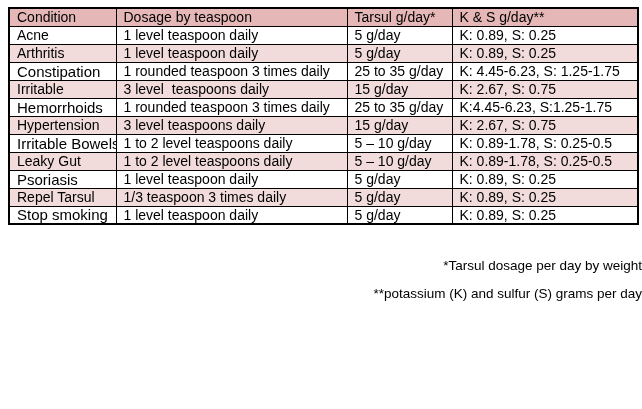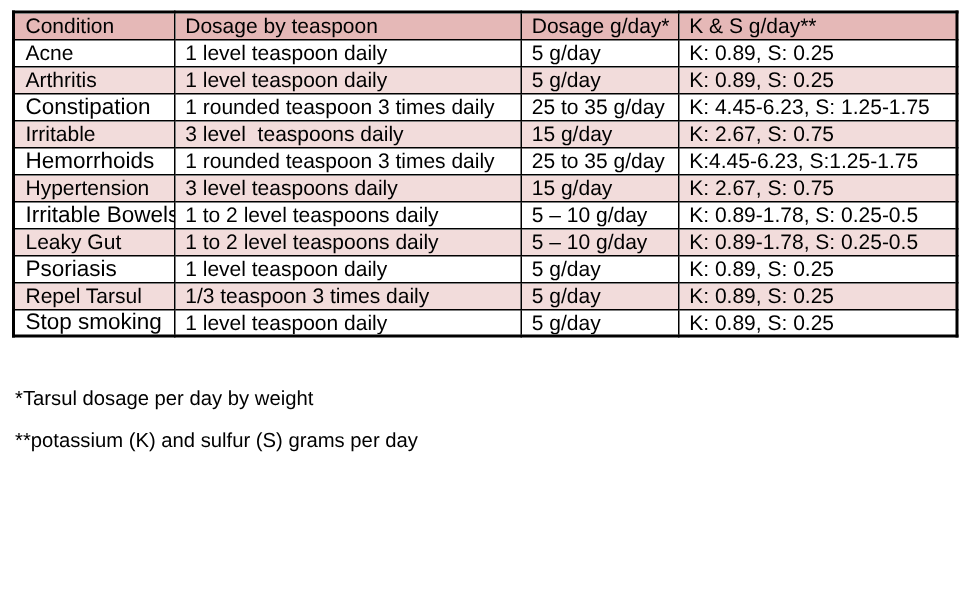--- a/index.html
+++ b/index.html
@@ -45,20 +45,21 @@
   .dosage-table tbody tr:nth-child(even) {
     background: var(--band-bg, #f2dcdb);
   }
   
   .dosage-table tbody tr:nth-child(2n+3) td:first-child {
     font-size: 15px;
   }
   .footnotes {
     margin: 34px 0 0 10px;
     font-size: 13.5px;
+    text-align: right;
   }
   .footnotes p {
     margin: 0 0 14px 0;
     line-height: 14px;
   }
 </style>
 </head>
 <body>
 
 <div class="page">
@@ -67,21 +68,21 @@
     <colgroup>
       <col class="col-condition">
       <col class="col-dosage">
       <col class="col-tarsul">
       <col class="col-ks">
     </colgroup>
     <thead>
       <tr>
         <th>Condition</th>
         <th>Dosage by teaspoon</th>
-        <th>Dosage g/day*</th>
+        <th>Tarsul g/day*</th>
         <th>K &amp; S g/day**</th>
       </tr>
     </thead>
     <tbody>
         <tr>
       <td>Acne</td>
       <td>1 level teaspoon daily</td>
       <td>5 g/day</td>
       <td>K: 0.89, S: 0.25</td>
     </tr>

